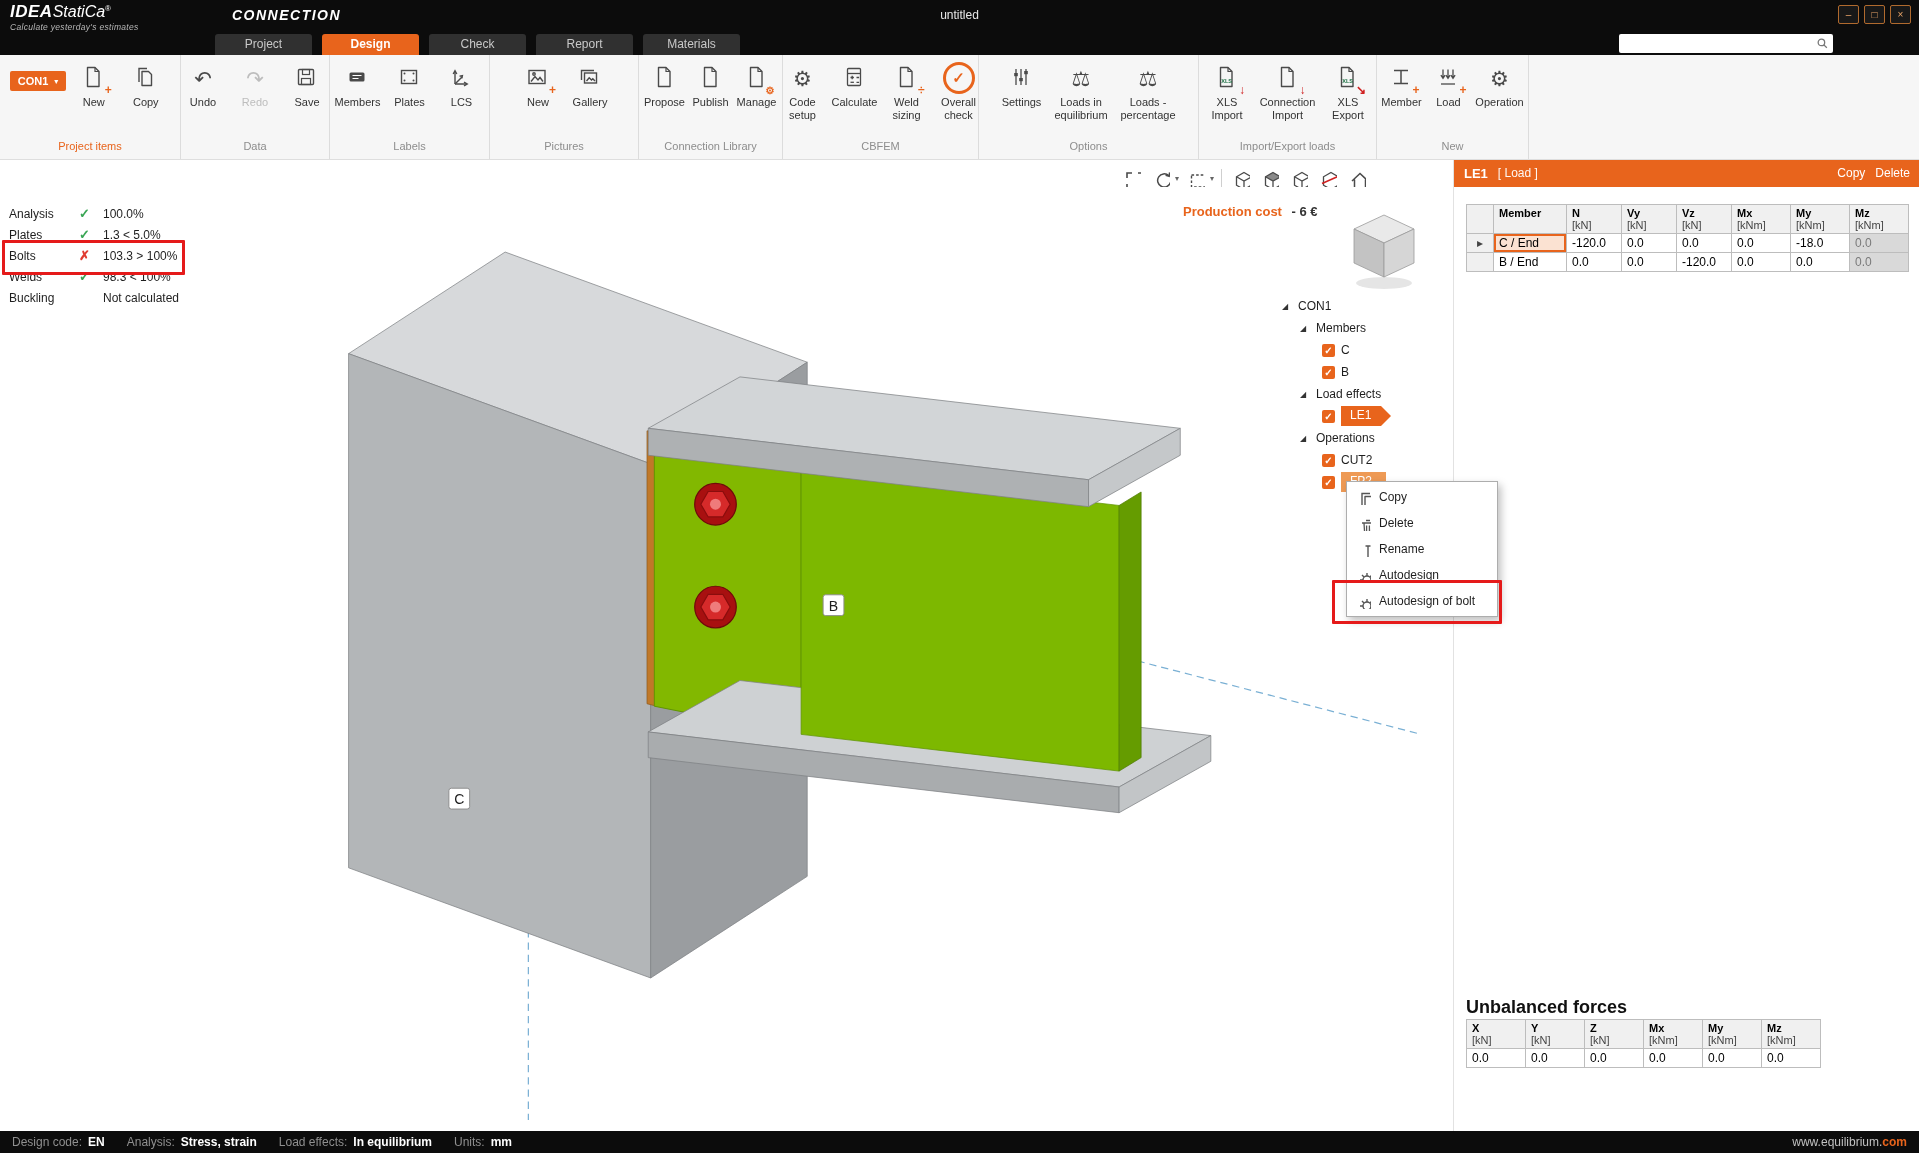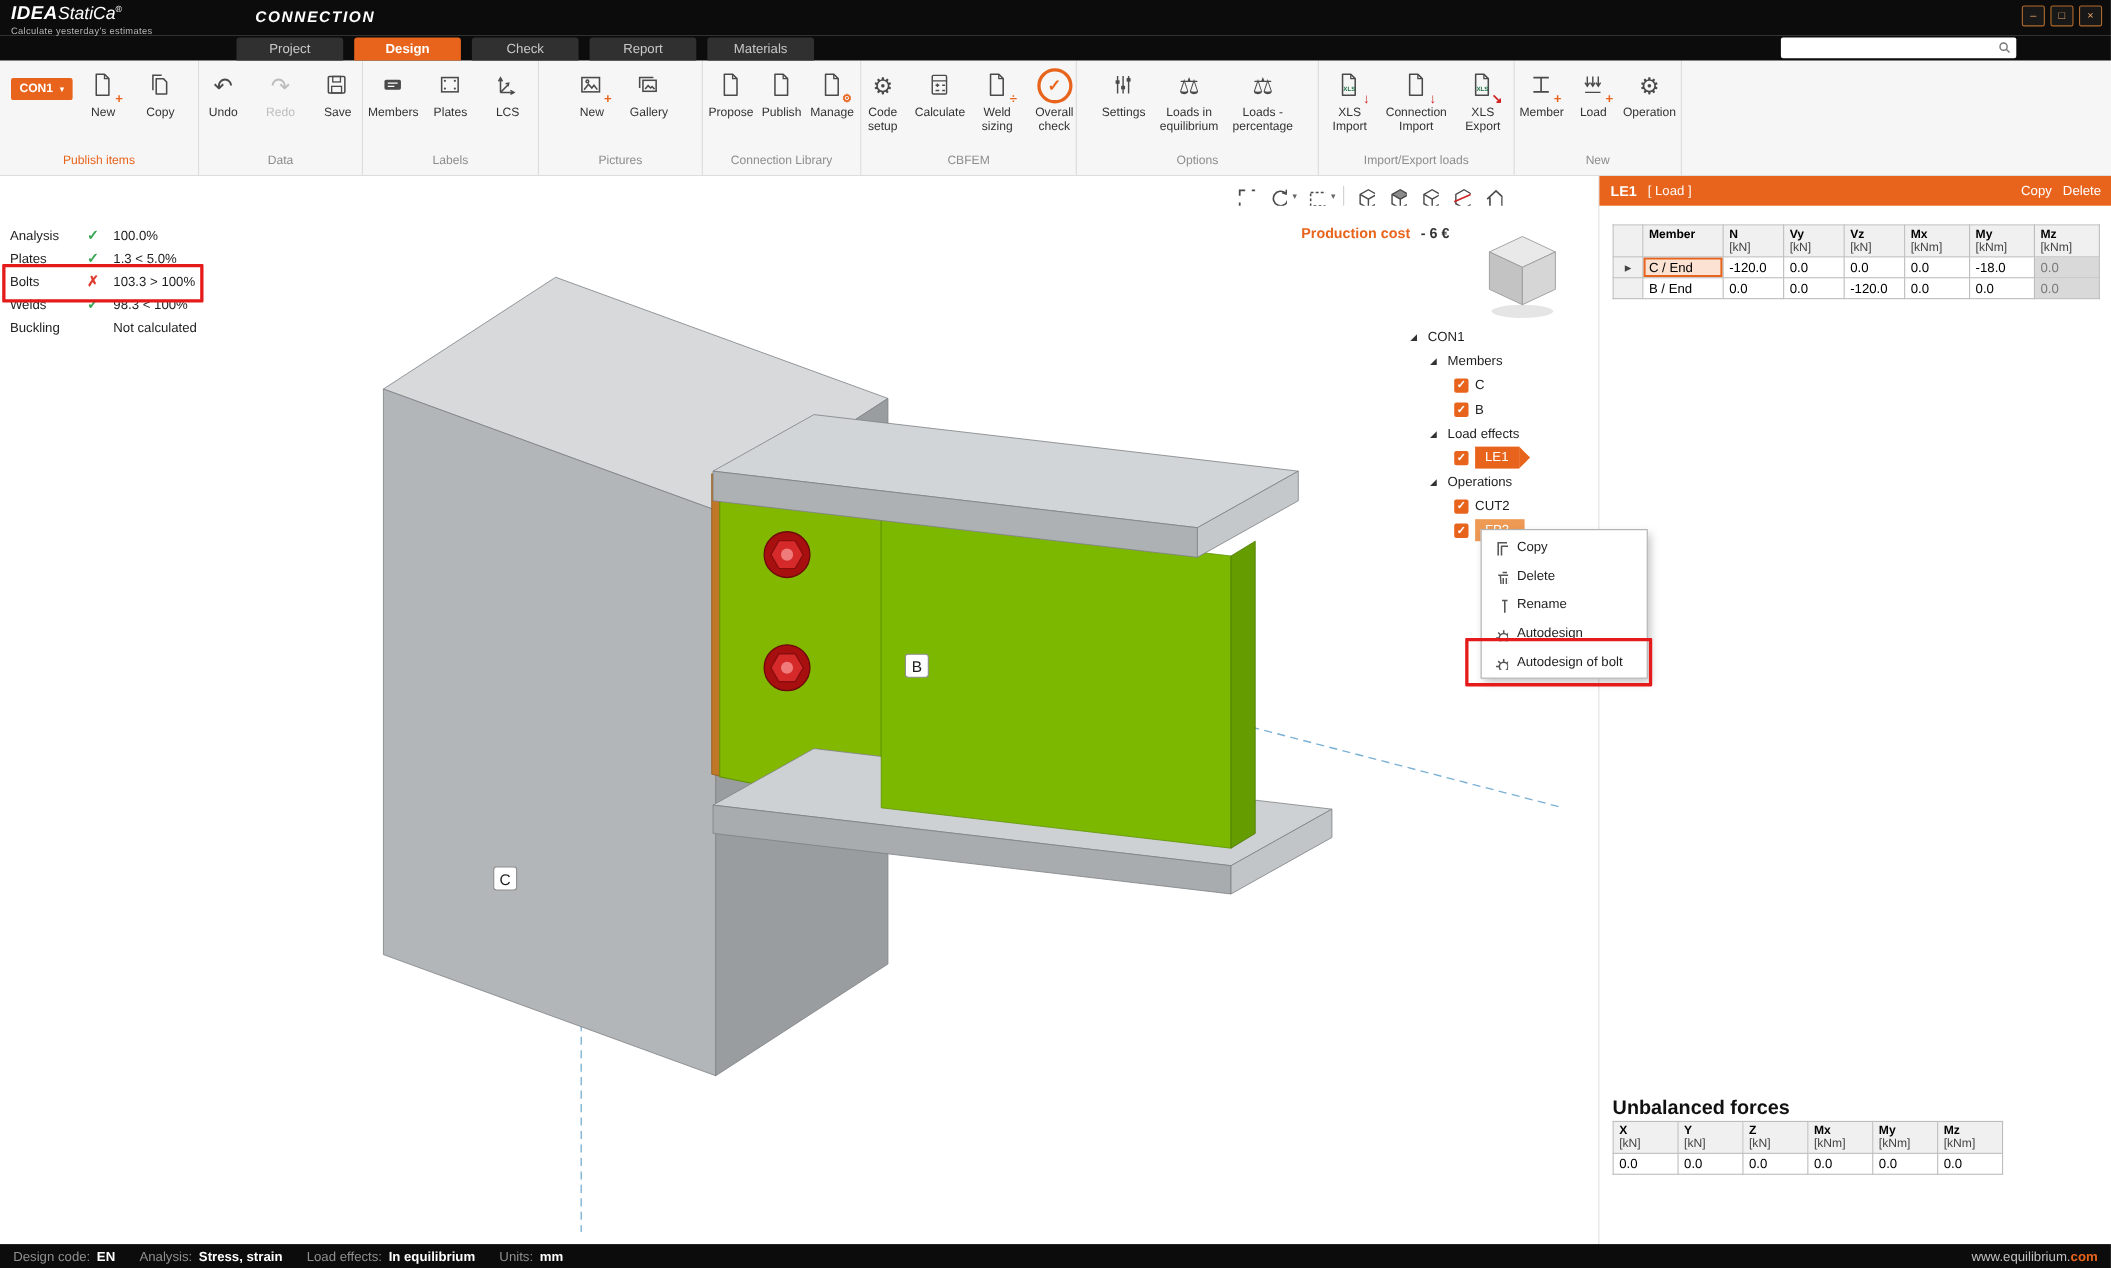--- a/index.html
+++ b/index.html
@@ -7,21 +7,21 @@
        font-family:"Liberation Sans",sans-serif;-webkit-font-smoothing:antialiased}
   svg{display:block}
   .defs{position:absolute;width:0;height:0;overflow:hidden}
 
   
   .titlebar{position:absolute;top:0;left:0;right:0;height:32px;background:#0c0c0c;color:#fff;z-index:50}
   .logo{position:absolute;top:3px;left:10px;line-height:1}
   .logo .brand{font-size:17px;font-weight:bold;font-style:italic;letter-spacing:.5px}
   .logo .brand2{font-size:16px;font-style:italic}
   .logo .reg{font-size:8px;vertical-align:super}
-  .logo .tagline{display:block;font-size:8.5px;color:#b8b8b8;margin-top:3px;letter-spacing:.3px}
+  .logo .tagline{display:block;font-size:8.5px;font-style:italic;color:#b8b8b8;margin-top:3px;letter-spacing:.3px}
   .appname{position:absolute;top:7px;left:232px;font-size:14px;font-weight:bold;font-style:italic;letter-spacing:1.5px}
   .doctitle{position:absolute;top:8px;left:0;right:0;text-align:center;font-size:12px;color:#e8e8e8;pointer-events:none}
   .winbtns{position:absolute;top:5px;right:8px;display:flex;gap:5px}
   .wbtn{width:19px;height:17px;border:1px solid #b06a2e;background:#181818;color:#e8a468;
         font-size:10px;display:flex;align-items:center;justify-content:center;border-radius:2px}
   .tabsrow{position:absolute;top:32px;left:0;right:0;height:23px;background:#0c0c0c;z-index:49}
   .tabs{position:absolute;left:215px;top:2px;display:flex;gap:10px}
   .tab{width:97px;height:21px;line-height:21px;text-align:center;font-size:12px;background:#303030;
        color:#c9c9c9;border-radius:3px 3px 0 0}
   .tab.active{background:#e8641c;color:#fff;font-weight:bold}
@@ -241,20 +241,21 @@
       </g>
   </defs>
 </svg>
 
 <div class="titlebar">
   <div class="logo">
     <span class="brand">IDEA</span><span class="brand2">StatiCa</span><span class="reg">®</span>
     <span class="tagline">Calculate yesterday's estimates</span>
   </div>
   <div class="appname">CONNECTION</div>
+  <div class="doctitle">untitled</div>
   <div class="winbtns">
     <div class="wbtn">–</div>
     <div class="wbtn">□</div>
     <div class="wbtn">×</div>
   </div>
 </div>
 
 <div class="tabsrow">
   <div class="tabs">
     <div class="tab">Project</div>
@@ -291,21 +292,21 @@
       </div>
       <div class="rbtn">
         <span class="ric">
             <svg>
               <use href="#s-copy"></use>
             </svg>
           </span>
         <span class="rlabel">Copy</span>
       </div>
     </div>
-    <div class="gname accent">Publish items</div>
+    <div class="gname accent">Project items</div>
   </div>
 
   <div class="rgroup" style="width:149px">
     <div class="rbtns">
       <div class="rbtn">
         <span class="ric char">↶</span>
         <span class="rlabel">Undo</span>
       </div>
       <div class="rbtn">
         <span class="ric char dim">↷</span>

